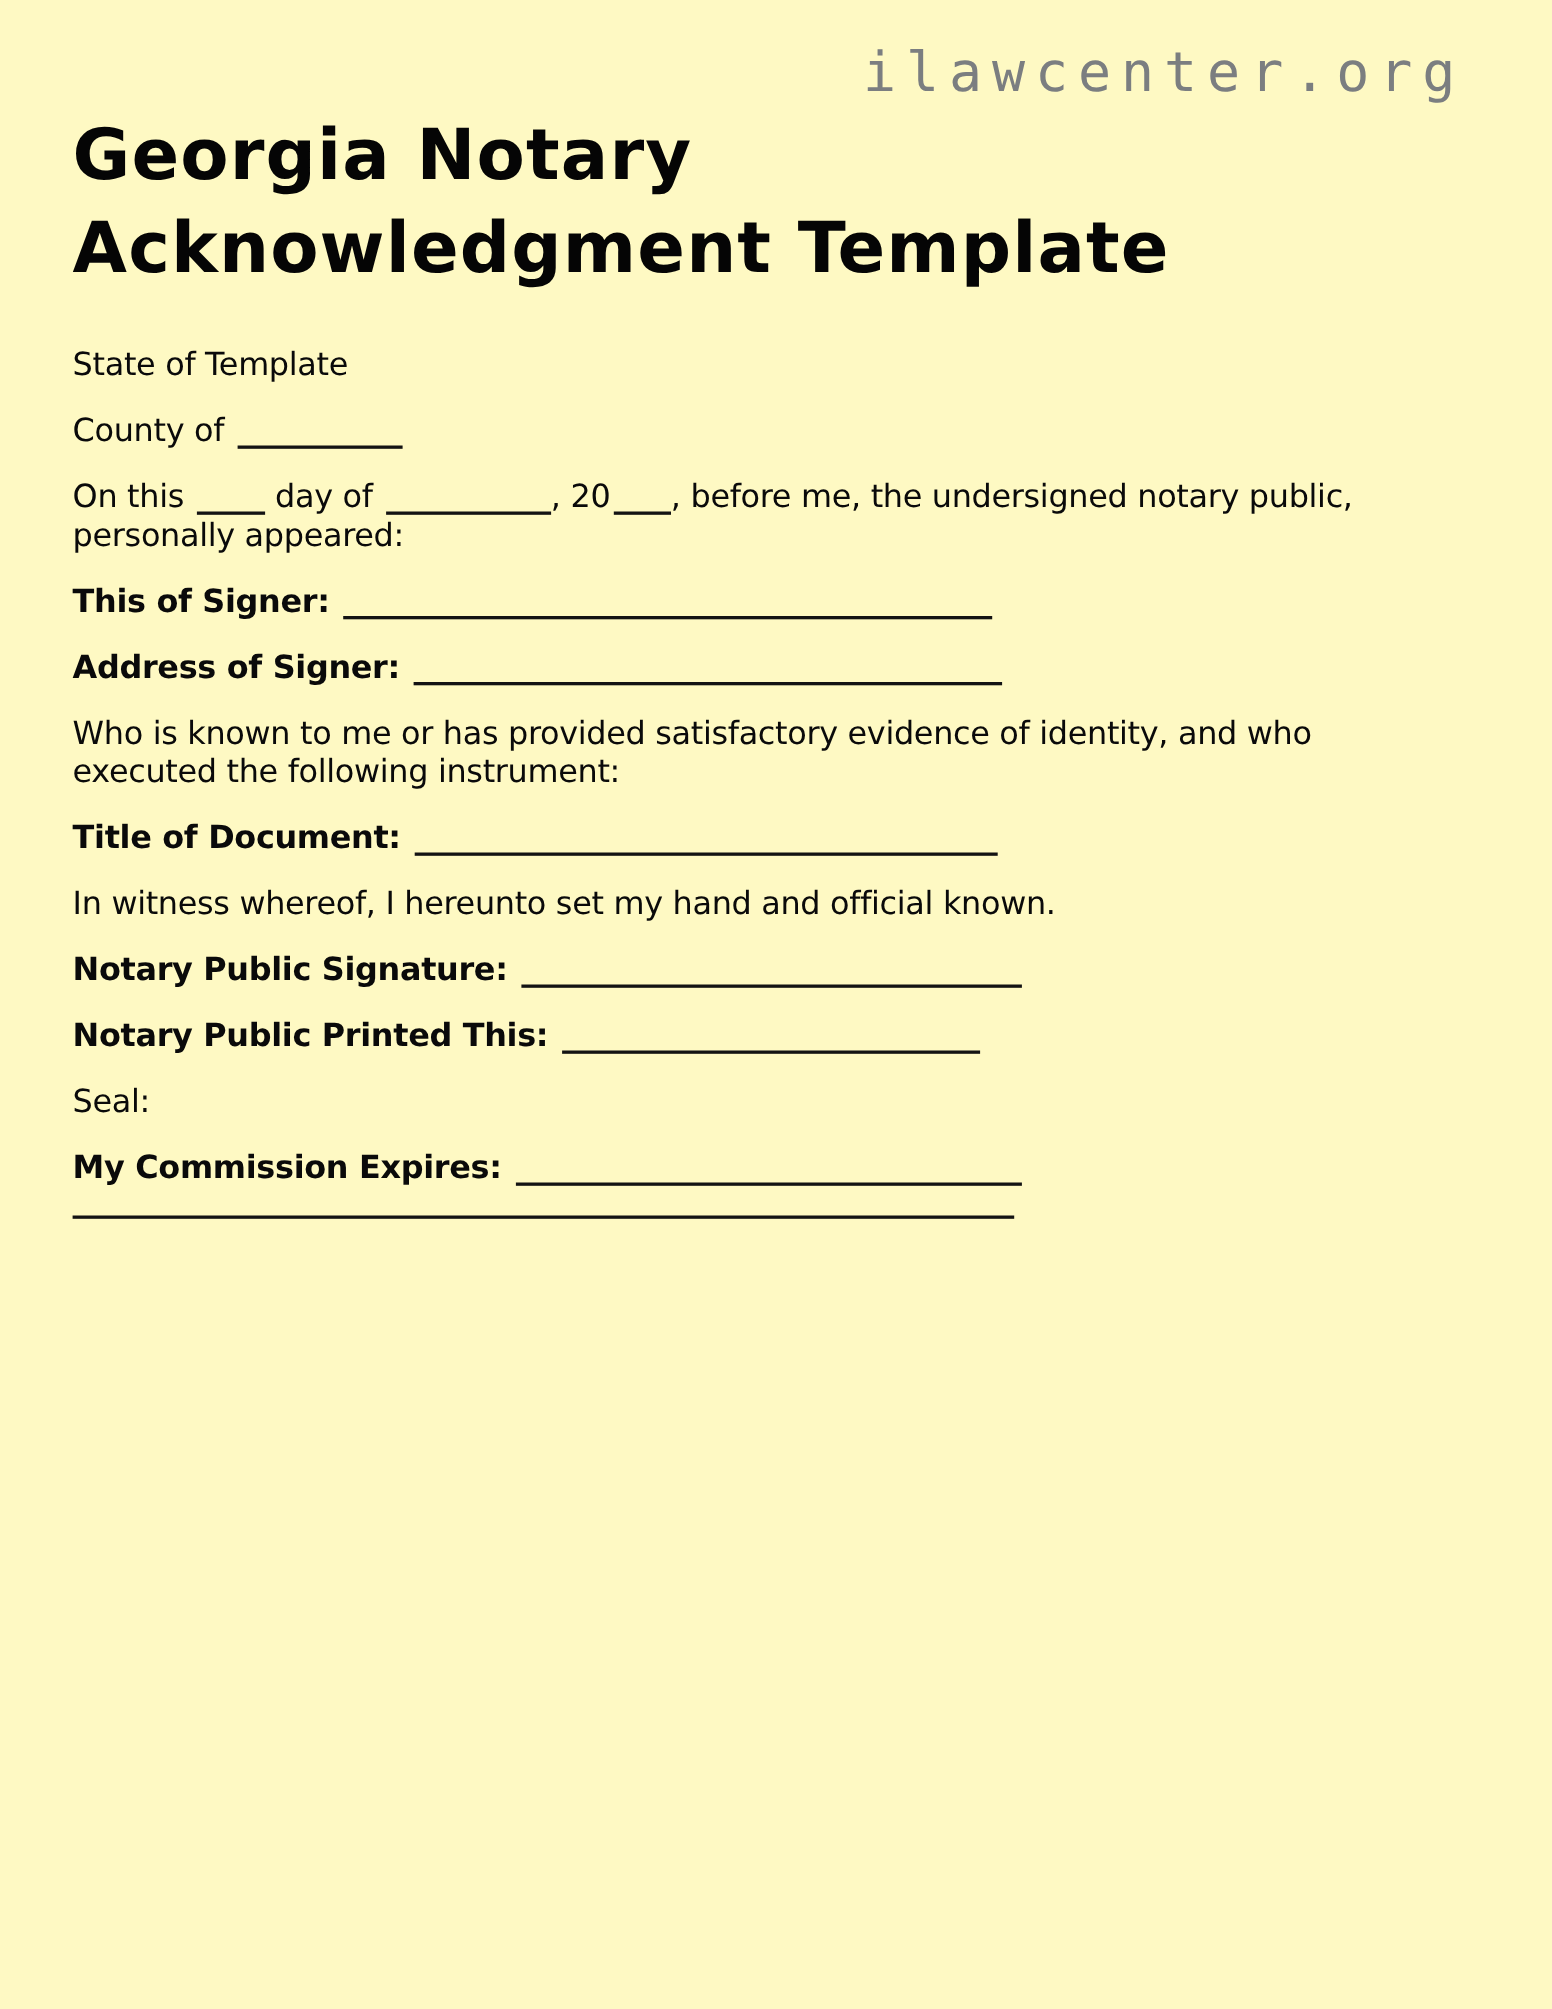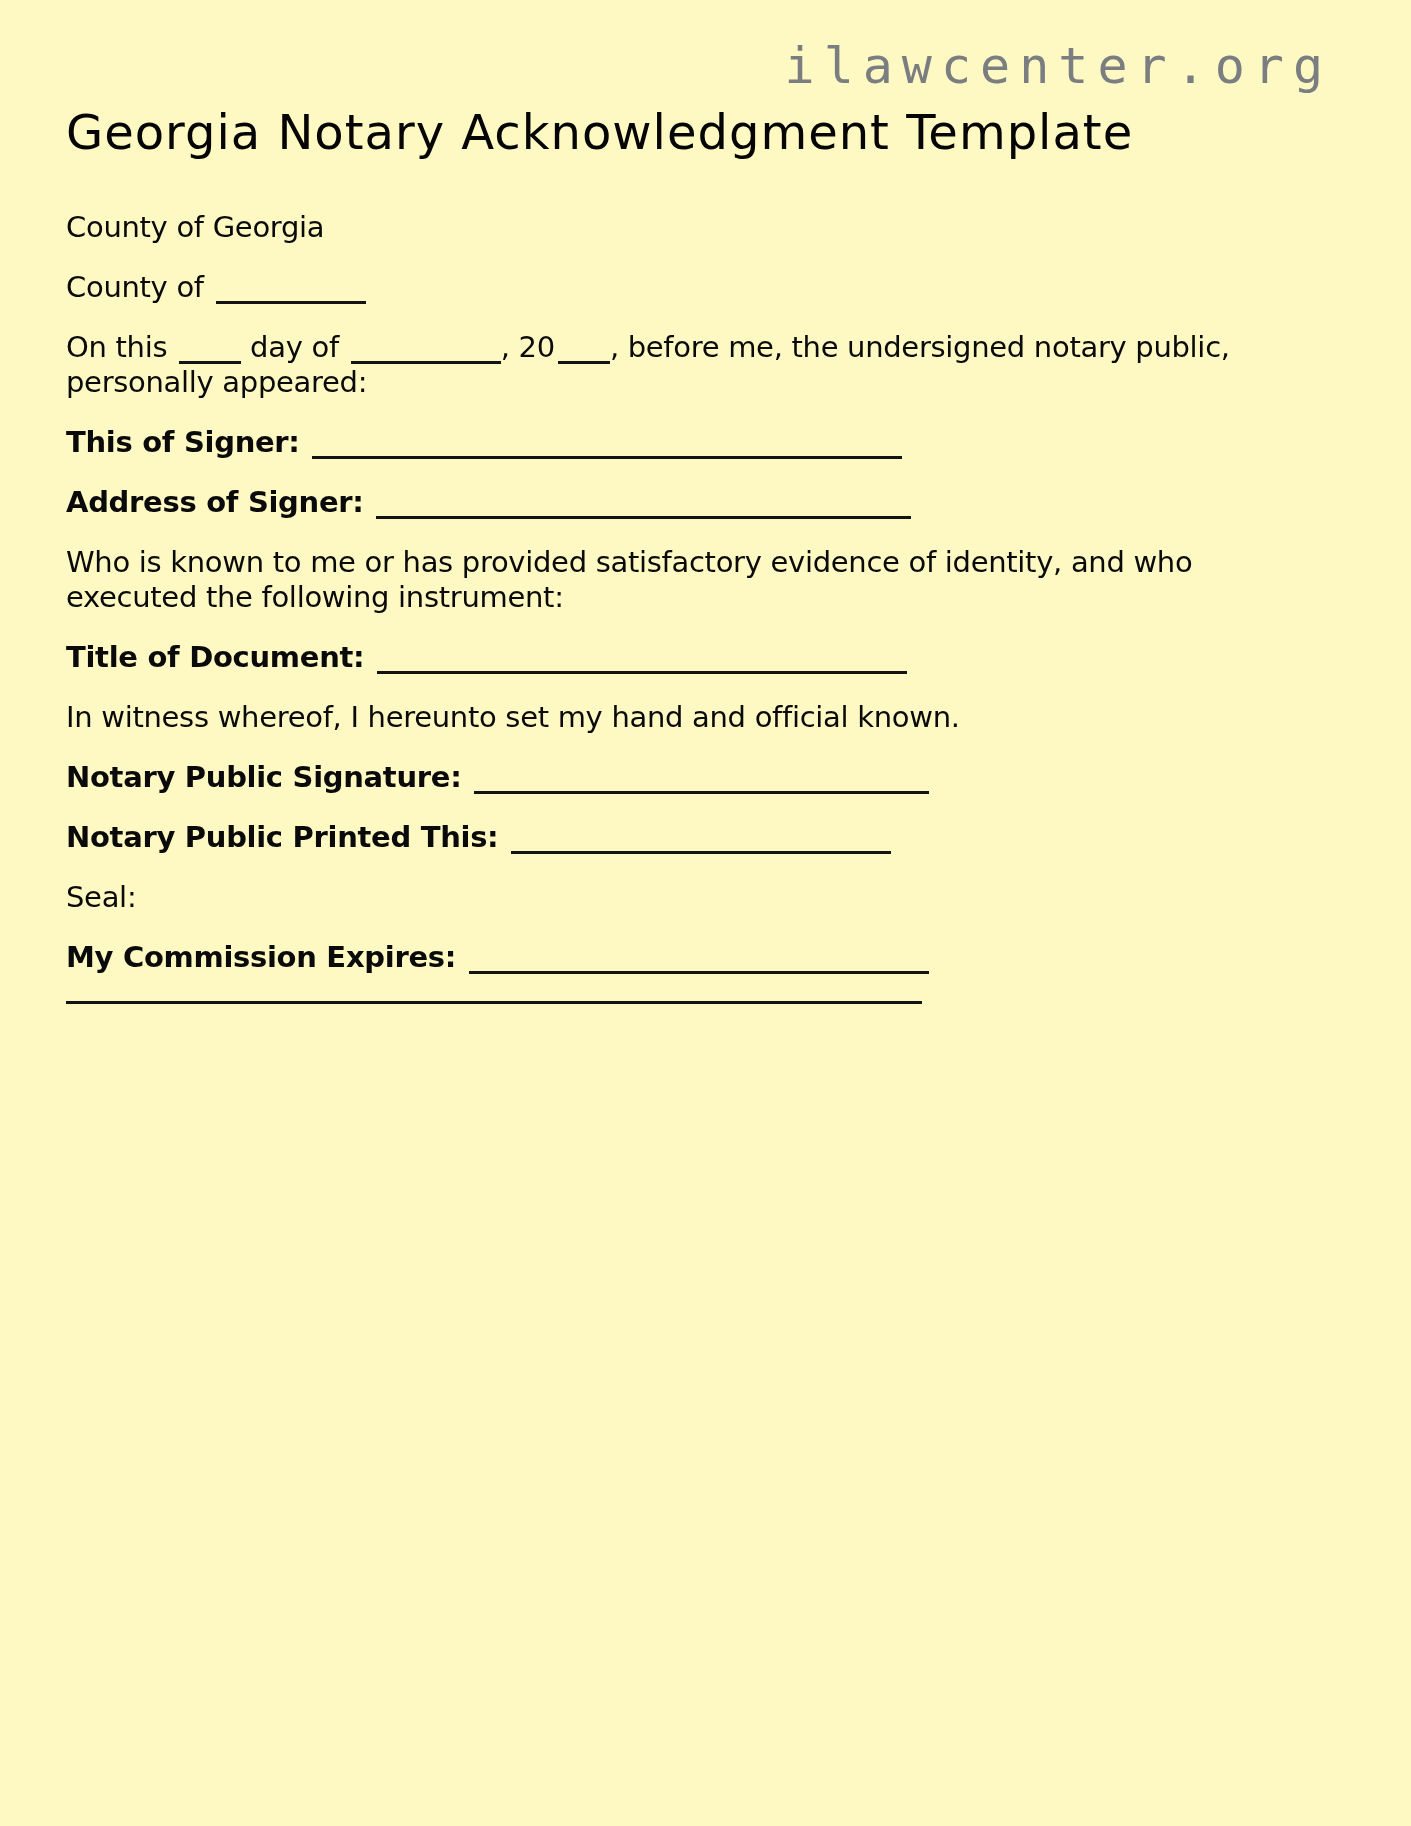--- a/index.html
+++ b/index.html
@@ -19,23 +19,23 @@
     font-size:50px;
     line-height:56px;
     letter-spacing:9px;
     color:#7b7e80;
     text-align:right;
     padding-right:14px;
     white-space:nowrap;
   }
   h1.title{
     margin:6px 0 46px 0;
-    font-size:48px;
-    line-height:64px;
-    font-weight:400;
+    font-size:64px;
+    line-height:84px;
+    font-weight:700;
     letter-spacing:1px;
     color:#050505;
     max-width:1180px;
   }
   p{
     margin:0 0 25px 0;
     font-size:29px;
     line-height:35px;
     letter-spacing:-0.3px;
   }
@@ -70,21 +70,21 @@
 </head>
 <body>
 
 <div class="page">
 
   <div class="logo">ilawcenter.org</div>
 
   <h1 class="title">Georgia Notary Acknowledgment Template</h1>
 
 
-  <p>County of Georgia</p>
+  <p>State of Template</p>
 
   <p><span>County of </span><span class="blank b-county"></span></p>
 
   <p class="dateline"><span>On this </span><span class="blank b-day"></span><span> day of </span><span class="blank b-month"></span><span>, 20</span><span class="blank b-year"></span><span>, before me, the undersigned notary public, personally appeared:</span></p>
 
   <p><span class="lbl">This of Signer: </span><span class="blank b-name"></span></p>
 
   <p><span class="lbl">Address of Signer: </span><span class="blank b-address"></span></p>
 
   <p class="known">Who is known to me or has provided satisfactory evidence of identity, and who executed the following instrument:</p>

